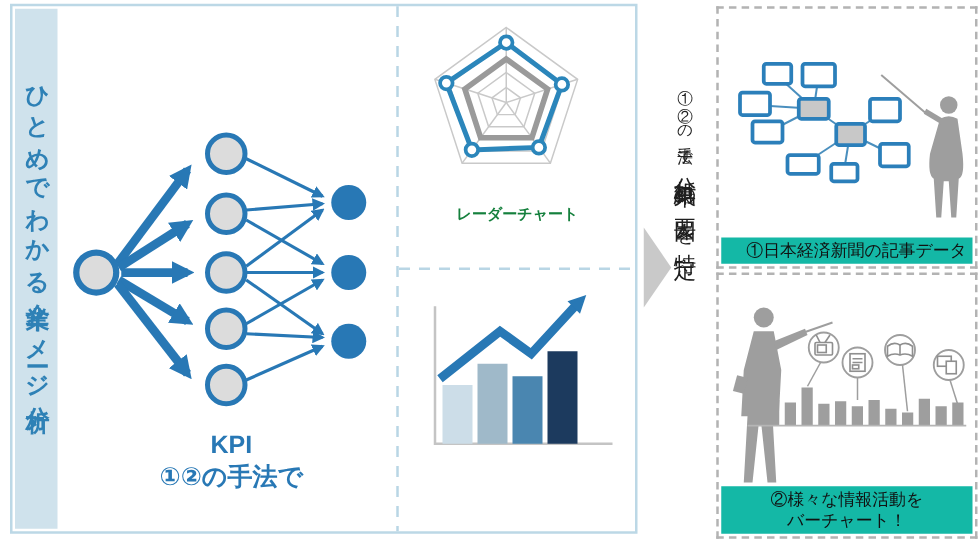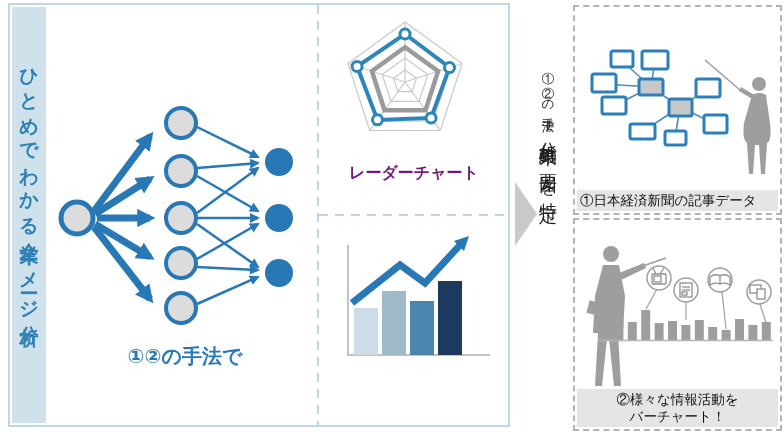--- a/index.html
+++ b/index.html
@@ -15,42 +15,42 @@
                   letter-spacing:3px;white-space:nowrap;}
   .divider-v{position:absolute;left:307px;top:0;bottom:0;width:2px;
              background:repeating-linear-gradient(to bottom,#b9d6e5 0 9px,transparent 9px 16px);}
   .divider-h{position:absolute;left:309px;right:0;top:209px;height:2px;
              background:repeating-linear-gradient(to right,#b9d6e5 0 9px,transparent 9px 16px);}
   svg.overlay{position:absolute;left:0;top:0;}
 
   .kpi-label{position:absolute;left:65px;top:338px;width:220px;text-align:center;
              color:#2878b5;font-weight:bold;font-size:20px;line-height:1.3;}
   .mini-label{position:absolute;left:312px;width:184px;text-align:center;
-              color:#701a75;font-weight:bold;font-size:16px;}
+              color:#15803d;font-weight:bold;font-size:12px;}
   .radar-label{top:158px;}
   .bar-label{top:362px;}
 
   
   .transition-arrow{position:absolute;left:515px;top:182px;width:0;height:0;
      border-top:32px solid transparent;border-bottom:32px solid transparent;
      border-left:22px solid #c9c9c9;}
   .transition-text{position:absolute;left:536px;top:62px;height:330px;
      writing-mode:vertical-rl;white-space:nowrap;color:#1f1f1f;
      font-family:"Liberation Serif","DejaVu Serif",serif;}
   .transition-text .small{font-size:12.5px;letter-spacing:2px;}
   .transition-text .large{font-size:18px;letter-spacing:2.5px;}
 
   
   .panel-r{position:absolute;left:573px;width:209px;border:2px dashed #b3b3b3;
            box-sizing:border-box;background:#fff;}
   #panel-articles{top:5px;height:210px;}
   #panel-calendar{top:218px;height:213px;}
-  .caption{position:absolute;left:2px;right:2px;bottom:2px;background:#e5e5e5;
+  .caption{position:absolute;left:2px;right:2px;bottom:2px;background:#14b8a6;
            font-family:"Liberation Serif","DejaVu Serif",serif;font-size:13.5px;
-           line-height:17px;color:#111;padding:2px 3px;box-sizing:border-box;}
+           line-height:17px;color:#111;padding:2px 20px;box-sizing:border-box;}
   #panel-articles .caption .l2{margin-left:14px;}
   #panel-calendar .caption{text-align:center;margin-top:13px;}
   .caption div{white-space:nowrap;}
 </style>
 </head>
 <body>
 
 <div class="stage">
 
   <div class="panel-main">
@@ -129,20 +129,21 @@
             <rect x="372" y="286" width="24" height="64" fill="#9fb9c9"></rect>
             <rect x="400" y="296" width="24" height="54" fill="#4a86b0"></rect>
             <rect x="428" y="276" width="24" height="74" fill="#1c3a5e"></rect>
           </g>
         <polyline points="342,298 390,260 415,278 450,240" fill="none" stroke="#2878b5" stroke-width="7"></polyline>
         <polygon points="459,231 454,246 444,236" fill="#2878b5"></polygon>
       </g>
     </svg>
 
     <div class="kpi-label">
+      <div>KPI</div>
       <div>①②の手法で</div>
     </div>
     <div class="mini-label radar-label">レーダーチャート</div>
 
     <div class="divider-v"></div>
     <div class="divider-h"></div>
   </div>
 
   <div class="transition-arrow"></div>
   <div class="transition-text">

